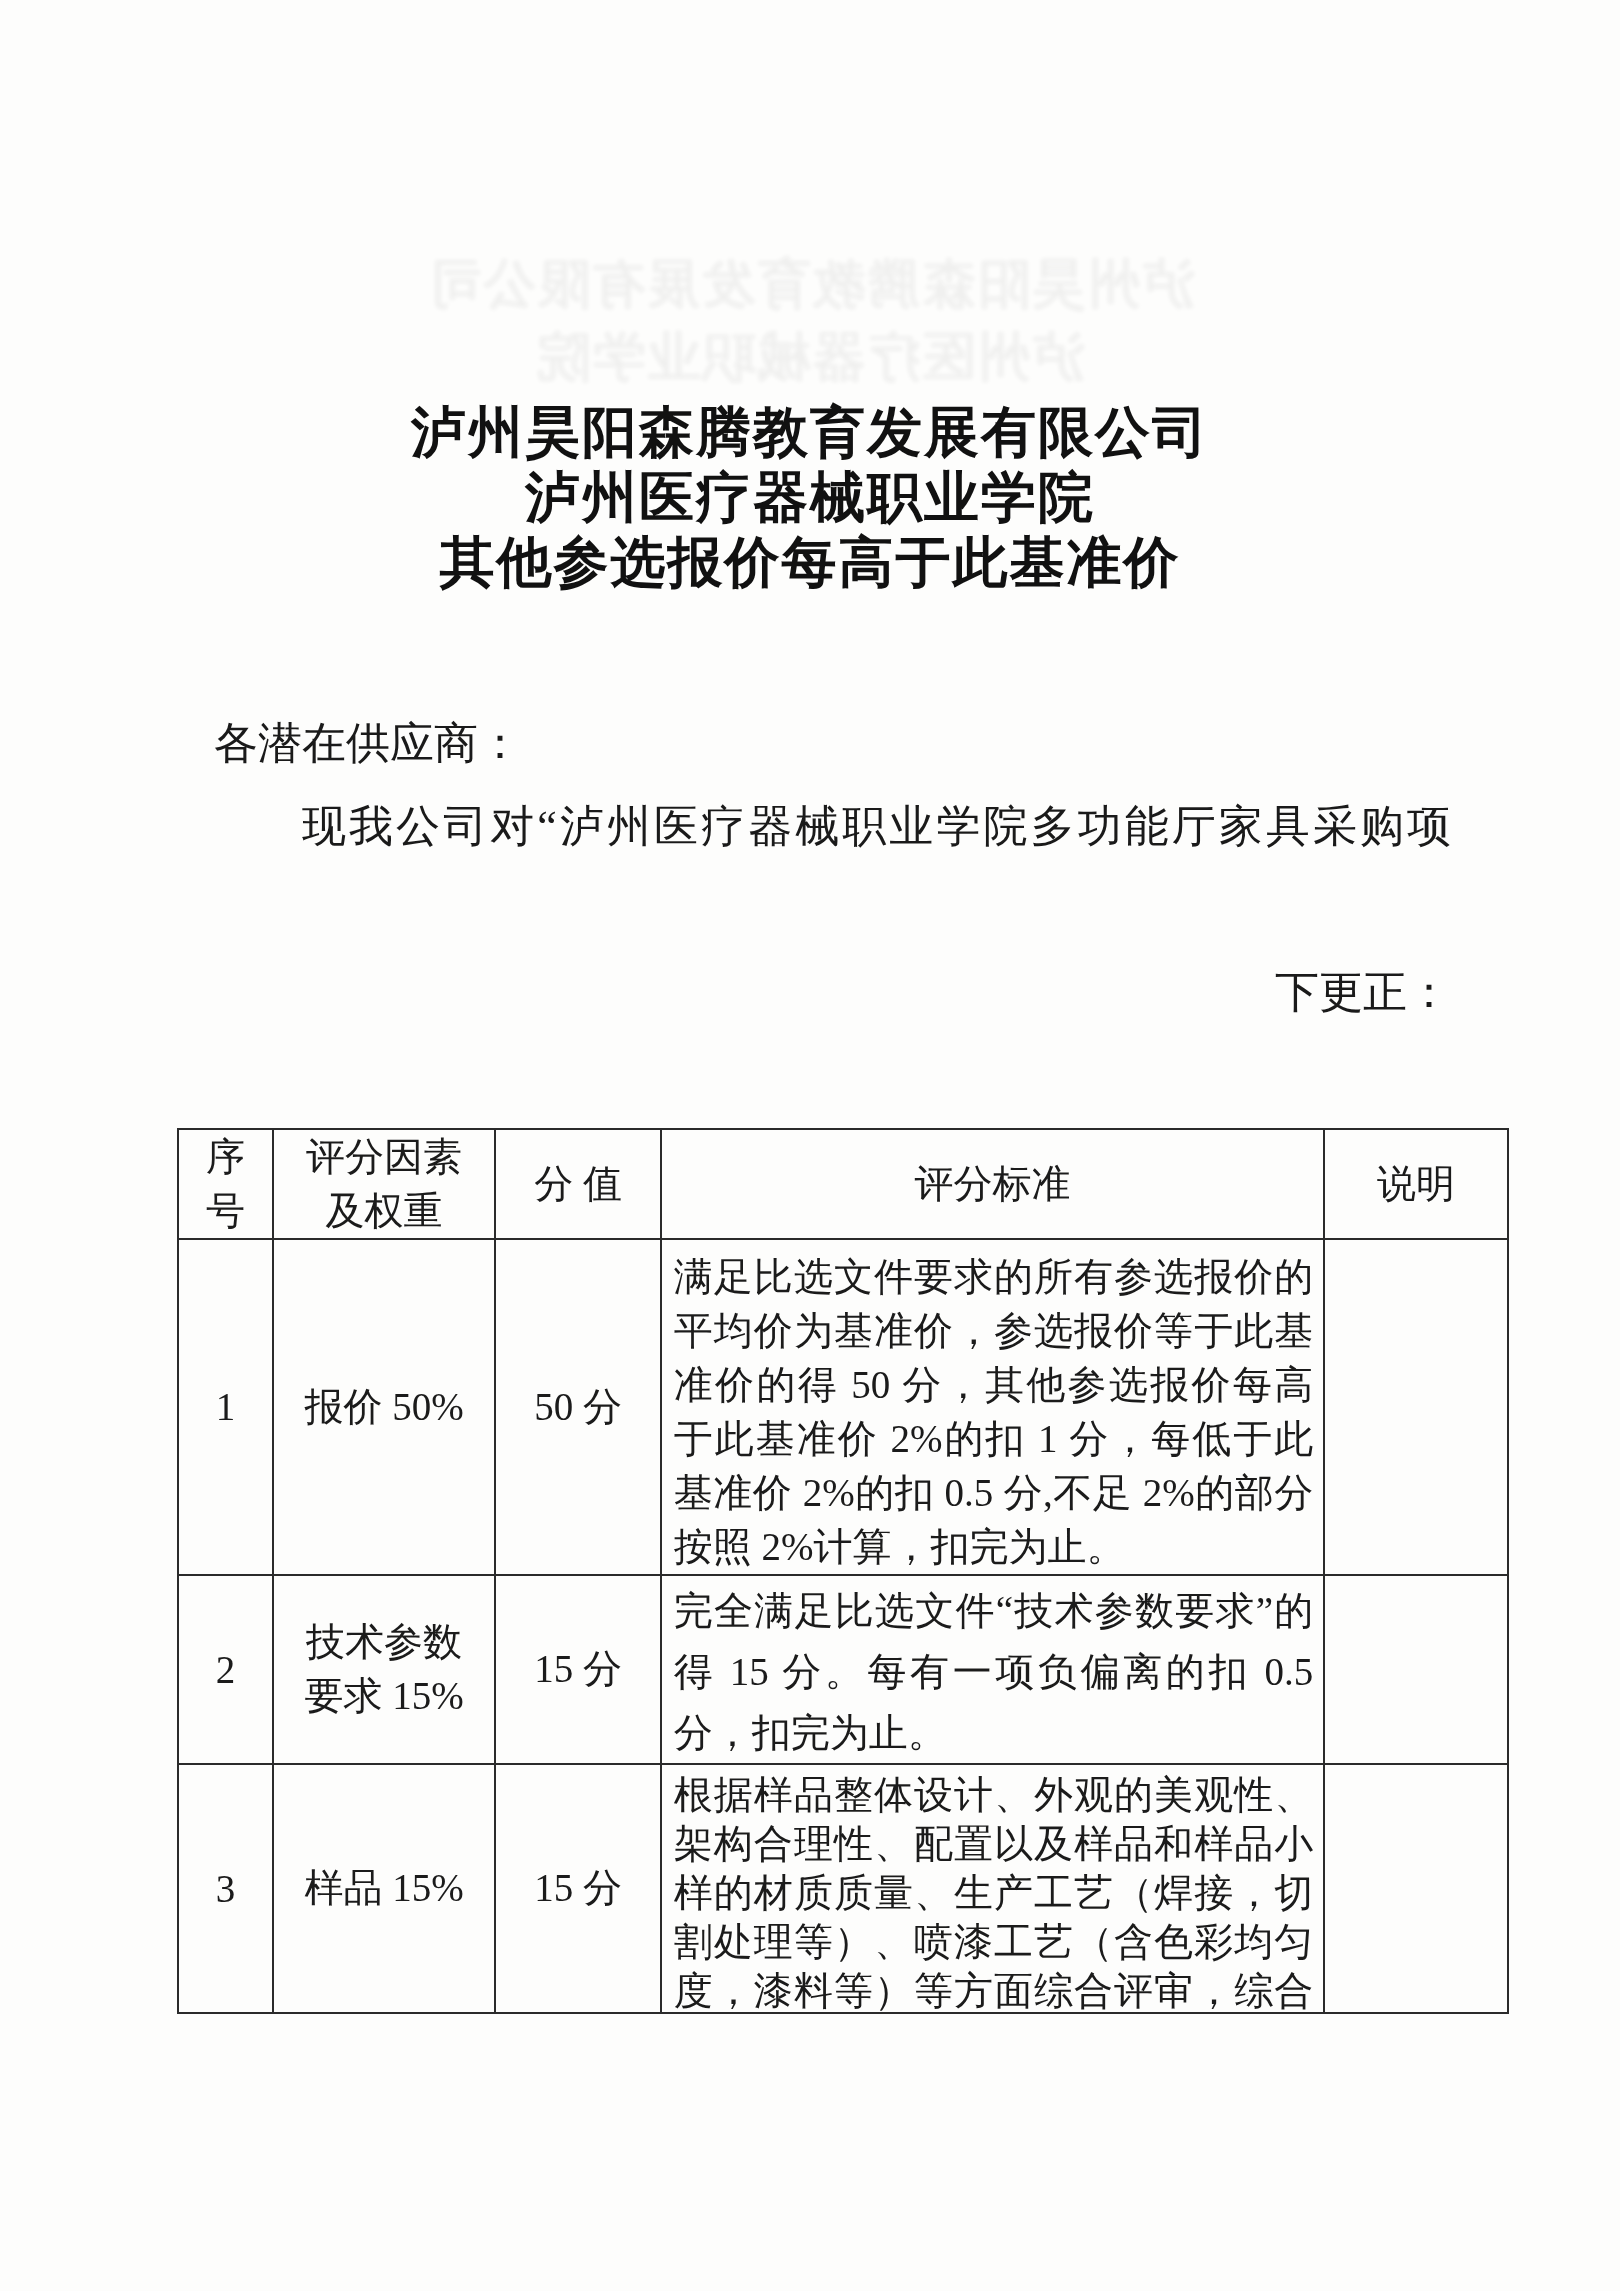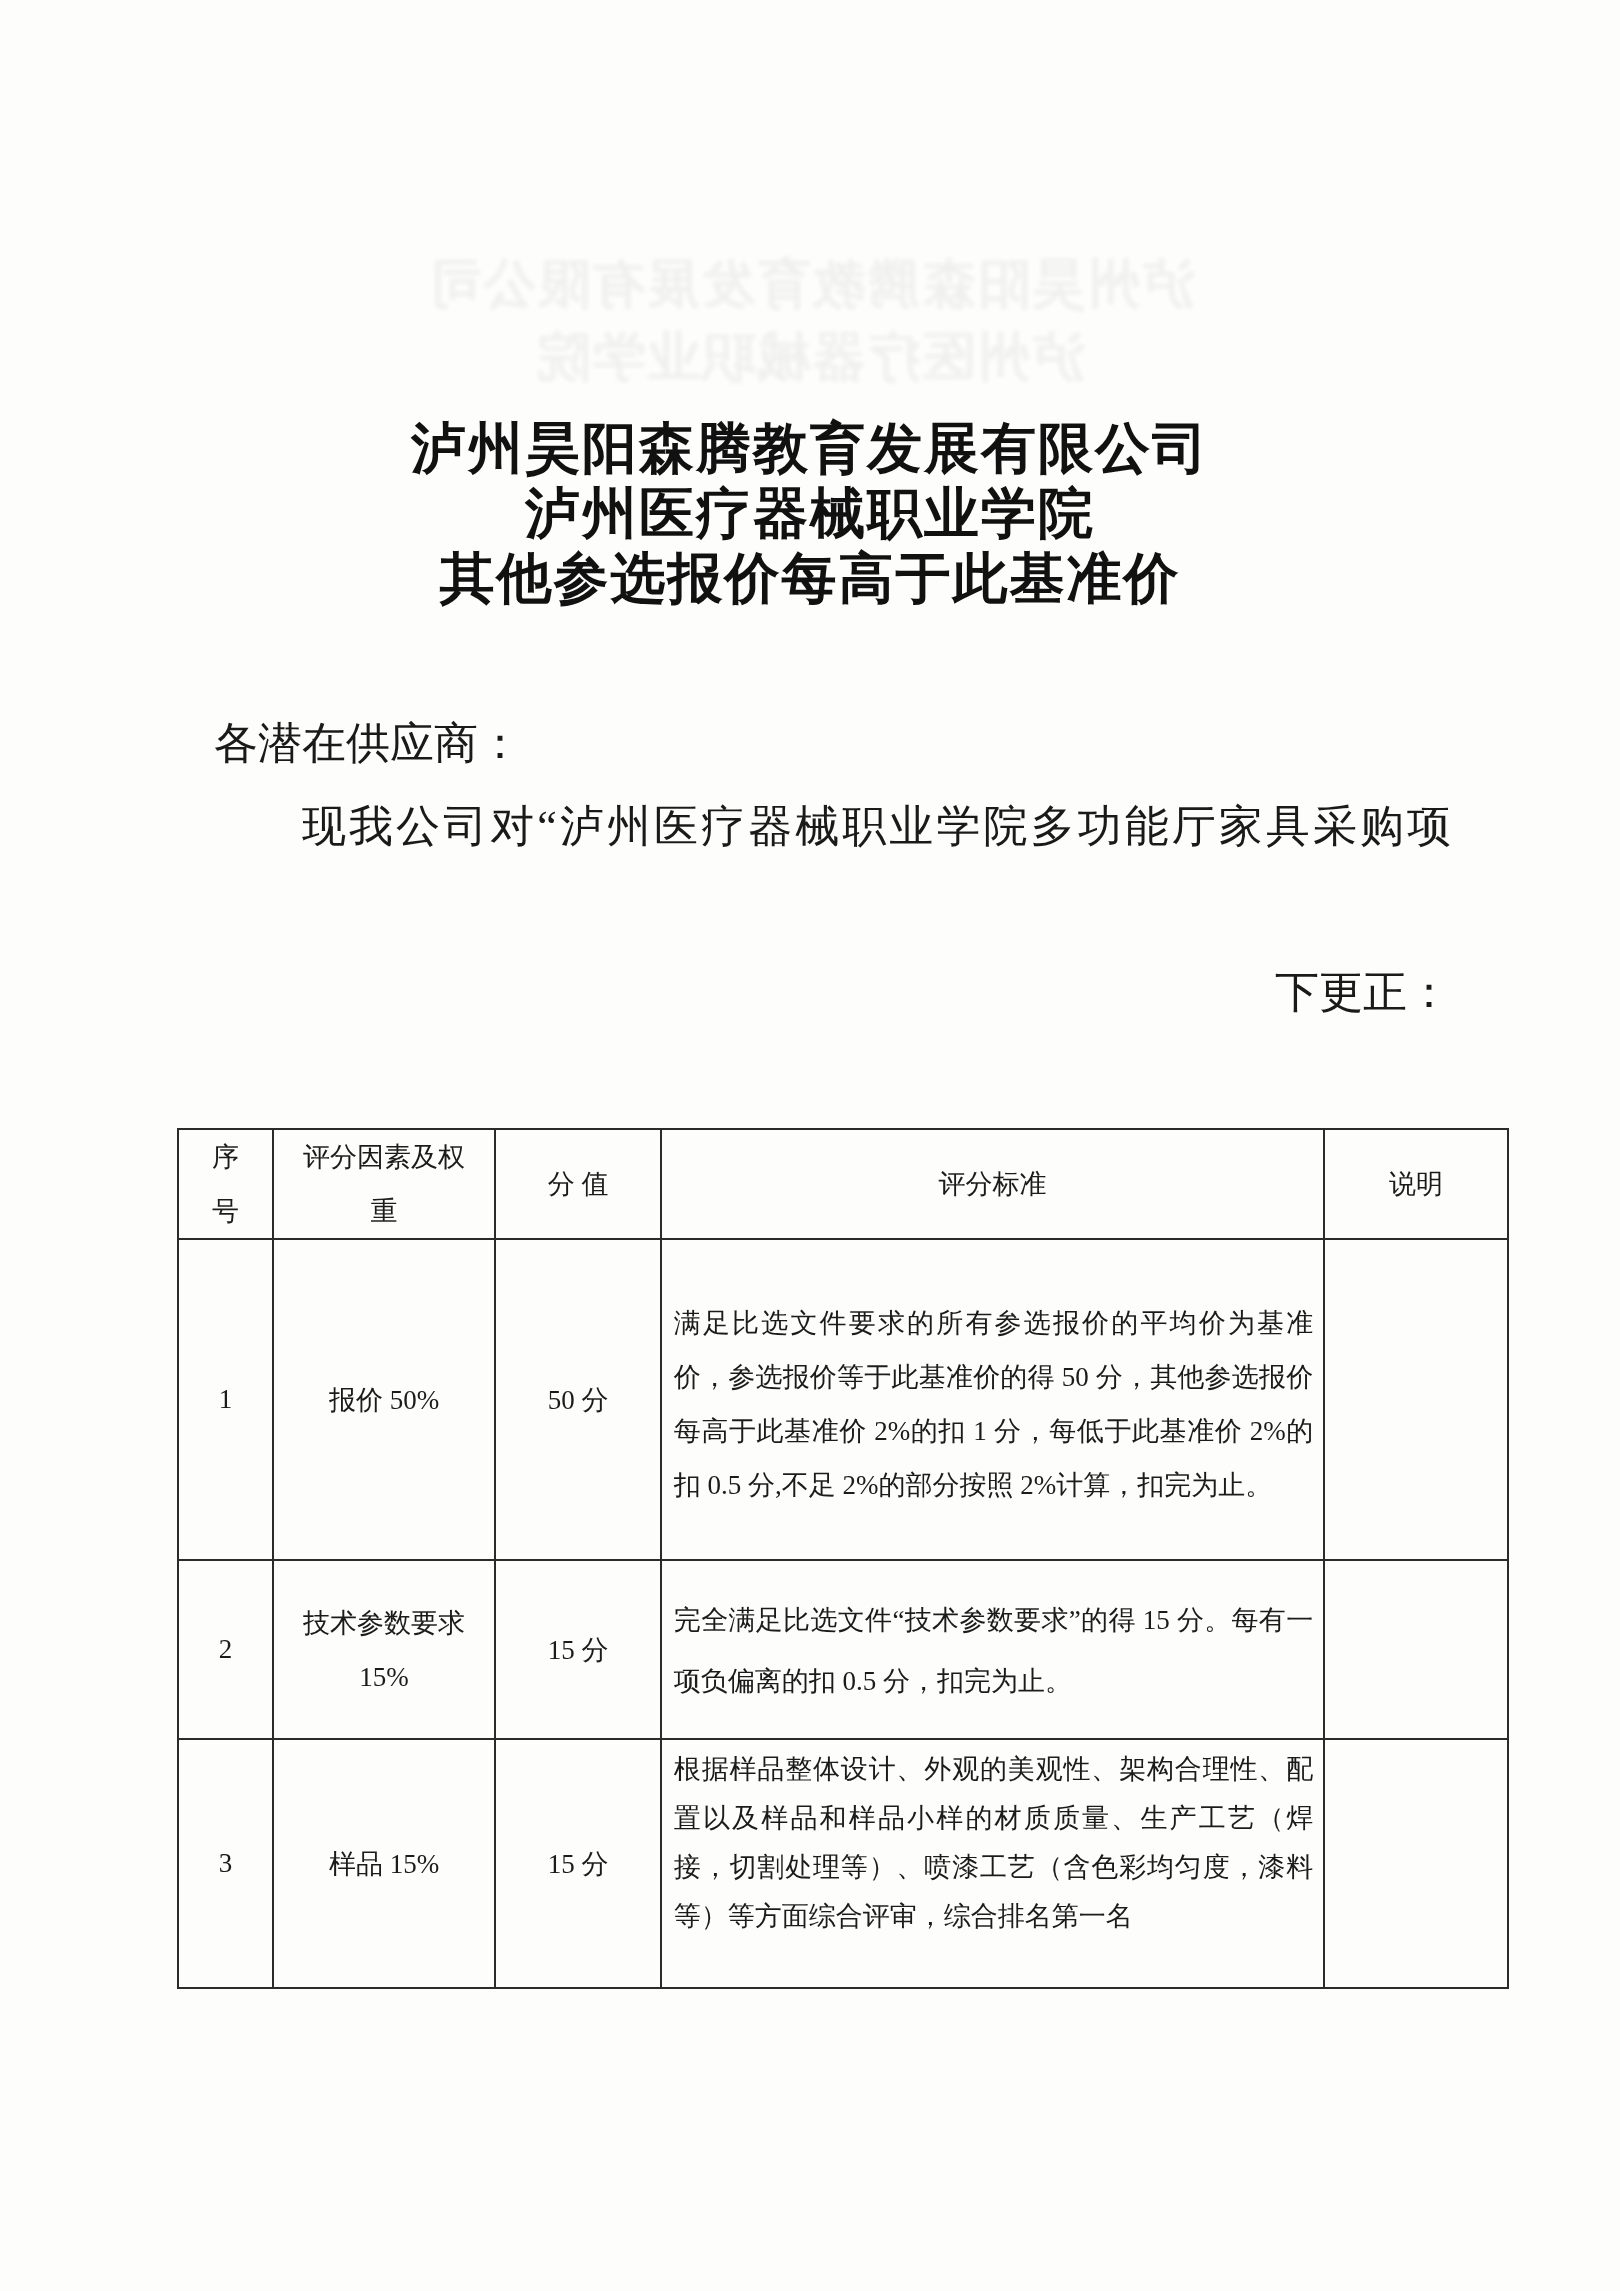--- a/index.html
+++ b/index.html
@@ -17,41 +17,41 @@
   .bleed{
     position:absolute;top:247px;left:0;width:100%;
     text-align:center;
     font-family:"Liberation Sans","DejaVu Sans",sans-serif;
     font-weight:bold;font-size:53px;line-height:73px;letter-spacing:2px;
     opacity:0.055;filter:blur(2px);transform:scaleX(-1);
     pointer-events:none;
   }
 
   .title{
-    position:absolute;top:416px;left:0;width:100%;margin:0;
+    position:absolute;top:400px;left:0;width:100%;margin:0;
     text-align:center;
     font-family:"Liberation Sans","DejaVu Sans",sans-serif;
     font-weight:bold;
     font-size:55px;line-height:65px;letter-spacing:2px;
     color:#111;
   }
 
   .bodyline{
     position:absolute;left:214px;width:1237px;margin:0;
     font-size:44px;line-height:59px;
     white-space:normal;
   }
   .indent{text-indent:88px;}
   .stretch{text-align:justify;text-align-last:justify;}
 
   table.grid{
     position:absolute;left:177px;top:1128px;
     width:1329px;
     border-collapse:collapse;table-layout:fixed;
-    font-size:27px;color:#1b1b1b;
+    font-size:39px;color:#1b1b1b;
   }
   table.grid th,table.grid td{
     border:2px solid #2b2b2b;
     padding:0;
     vertical-align:middle;
     font-weight:normal;
   }
   table.grid{border:2.9px solid #2b2b2b;}
   tr.hdr{height:101px;}
   tr.r1{height:321px;}

